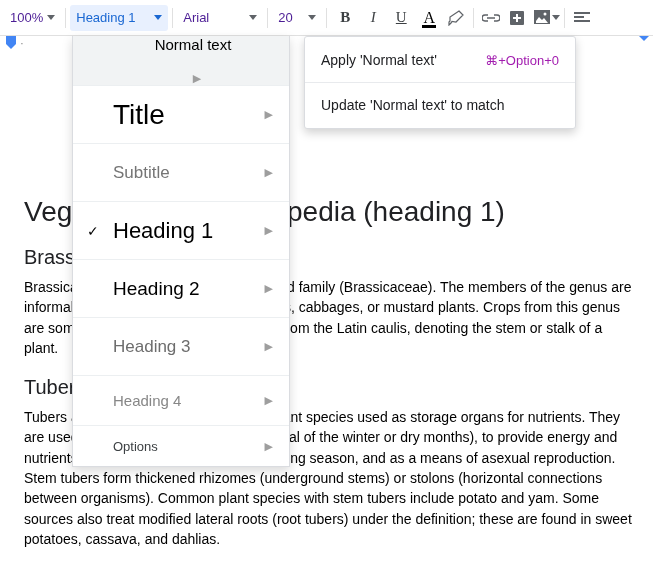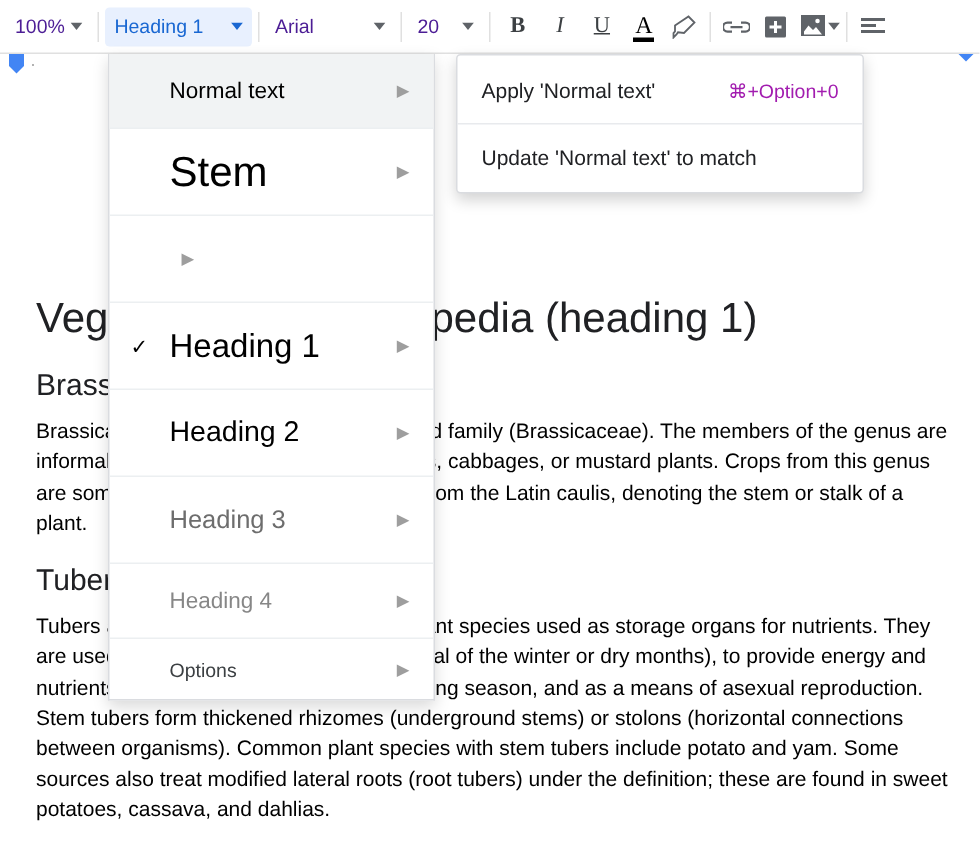--- a/index.html
+++ b/index.html
@@ -120,21 +120,21 @@
     cursor:pointer;
     position:relative;
   }
   .sm-item:last-child { border-bottom:none; }
   .sm-item.hover { background:#f1f3f4; }
   .sm-item .label { flex:1; }
   .sm-item .arrow-r { color:#9e9e9e; font-size:11px; margin-left:8px; }
   .sm-item .check {
     position:absolute; left:14px; color:#000; font-size:14px;
   }
-  .sm-normal { height:50px; font-size:15px; }
+  .sm-normal { height:50px; font-size:15px;flex-direction:column; }
   .sm-title  { height:58px; font-size:28px; font-weight:400; }
   .sm-subtitle { height:58px; font-size:17px; color:#757575; }
   .sm-h1 { height:58px; font-size:22px; }
   .sm-h2 { height:58px; font-size:19px;gap:45px; }
   .sm-h3 { height:58px; font-size:17px; color:#6d6d6d; }
   .sm-h4 { height:50px; font-size:15px; color:#878787;gap:32px; }
   .sm-options { height:40px; font-size:13px; color:#3c4043; }
   
   .submenu {
     position:absolute;
@@ -295,24 +295,25 @@
   <h2 class="mid">Tubers (heading 2)</h2>
   <p>Tubers are enlarged structures in some plant species used as storage organs for nutrients. They are used for the plant's perennation (survival of the winter or dry months), to provide energy and nutrients for regrowth during the next growing season, and as a means of asexual reproduction. Stem tubers form thickened rhizomes (underground stems) or stolons (horizontal connections between organisms). Common plant species with stem tubers include potato and yam. Some sources also treat modified lateral roots (root tubers) under the definition; these are found in sweet potatoes, cassava, and dahlias.</p>
 </div>
 
 <div class="styles-menu" id="styles-menu">
     <div class="sm-item sm-normal hover">
       <span class="label">Normal text</span>
       <span class="arrow-r">▶</span>
     </div>
     <div class="sm-item sm-title">
-      <span class="label">Stem</span>
+      <span class="label">Title</span>
       <span class="arrow-r">▶</span>
     </div>
     <div class="sm-item sm-subtitle">
+      <span class="label">Subtitle</span>
       <span class="arrow-r">▶</span>
     </div>
     <div class="sm-item sm-h1">
       <span class="check">✓</span>
       <span class="label">Heading 1</span>
       <span class="arrow-r">▶</span>
     </div>
     <div class="sm-item sm-h2">
       <span class="label">Heading 2</span>
       <span class="arrow-r">▶</span>

